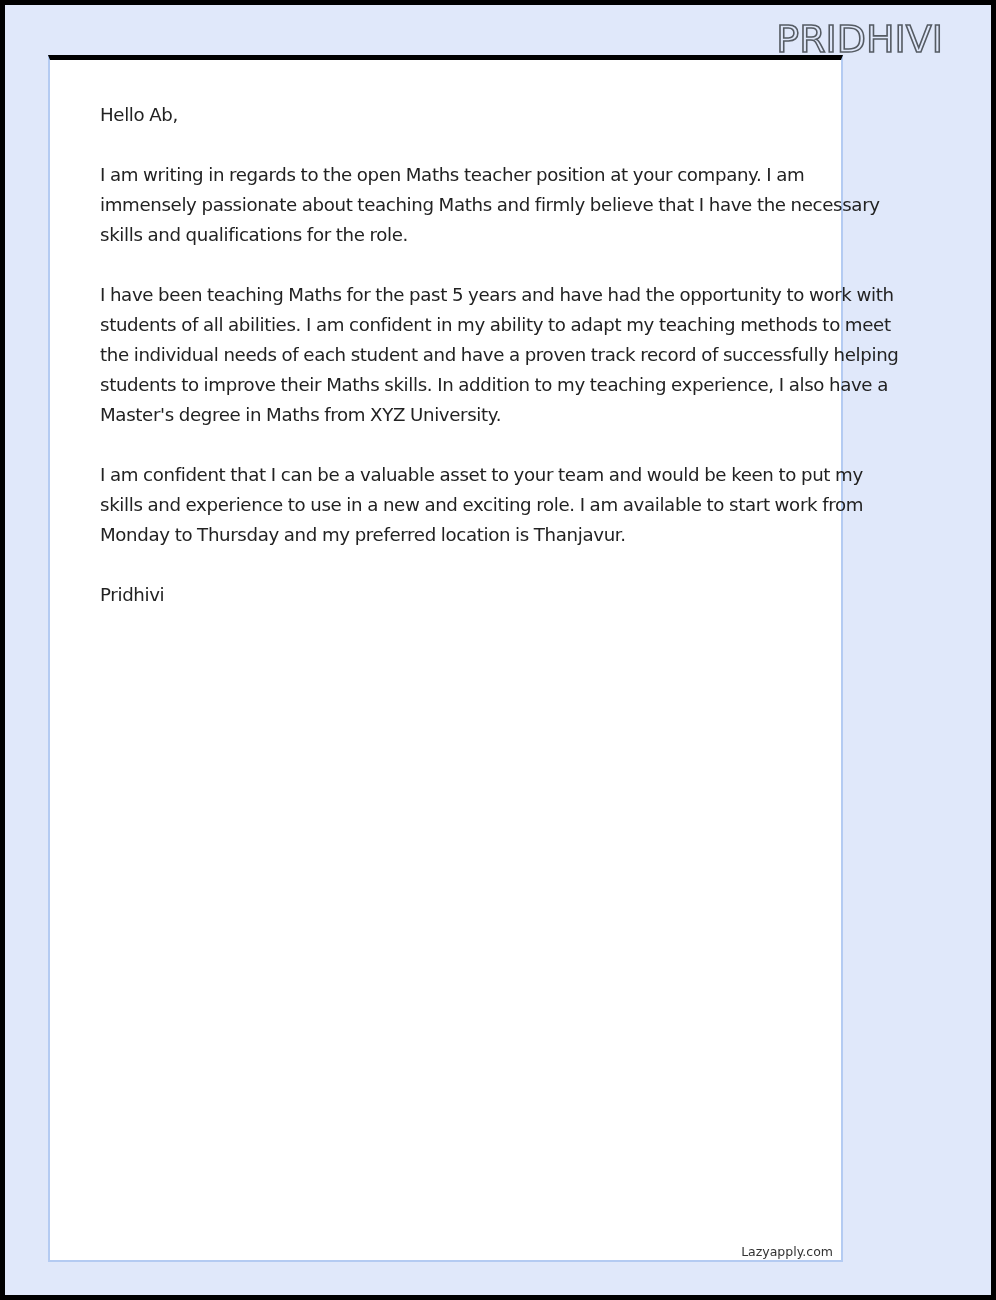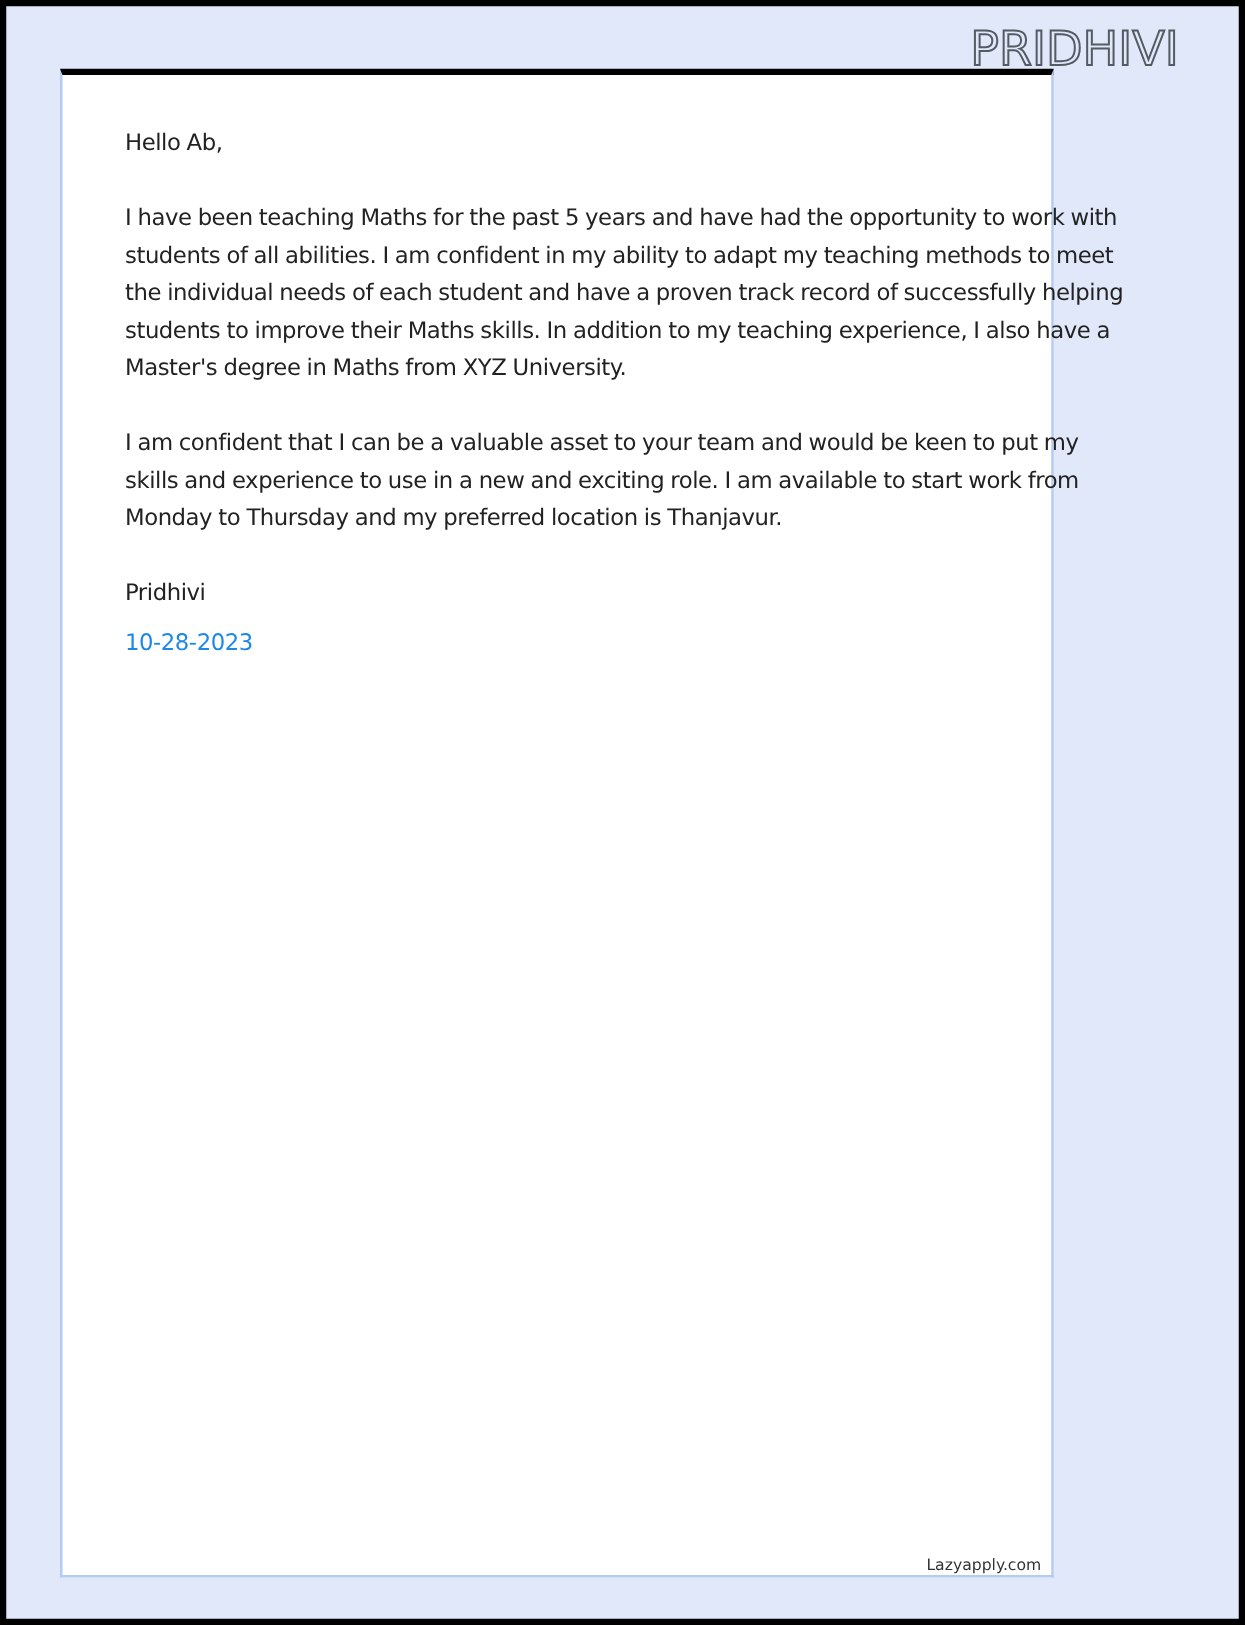--- a/index.html
+++ b/index.html
@@ -55,19 +55,19 @@
     }
   </style>
 </head>
 <body>
 
 <div class="brand">PRIDHIVI</div>
 
 <div class="page">
   <div class="content">
     <p>Hello Ab,</p>
+    <p>I am writing in regards to the open Maths teacher position at your company. I am immensely passionate about teaching Maths and firmly believe that I have the necessary skills and qualifications for the role.</p>
     <p>I have been teaching Maths for the past 5 years and have had the opportunity to work with students of all abilities. I am confident in my ability to adapt my teaching methods to meet the individual needs of each student and have a proven track record of successfully helping students to improve their Maths skills. In addition to my teaching experience, I also have a Master's degree in Maths from XYZ University.</p>
     <p>I am confident that I can be a valuable asset to your team and would be keen to put my skills and experience to use in a new and exciting role. I am available to start work from Monday to Thursday and my preferred location is Thanjavur.</p>
     <p class="sig">Pridhivi</p>
-    <div class="date">10-28-2023</div>
   </div>
   <div class="footer">Lazyapply.com</div>
 </div>
 
 </body></html>

